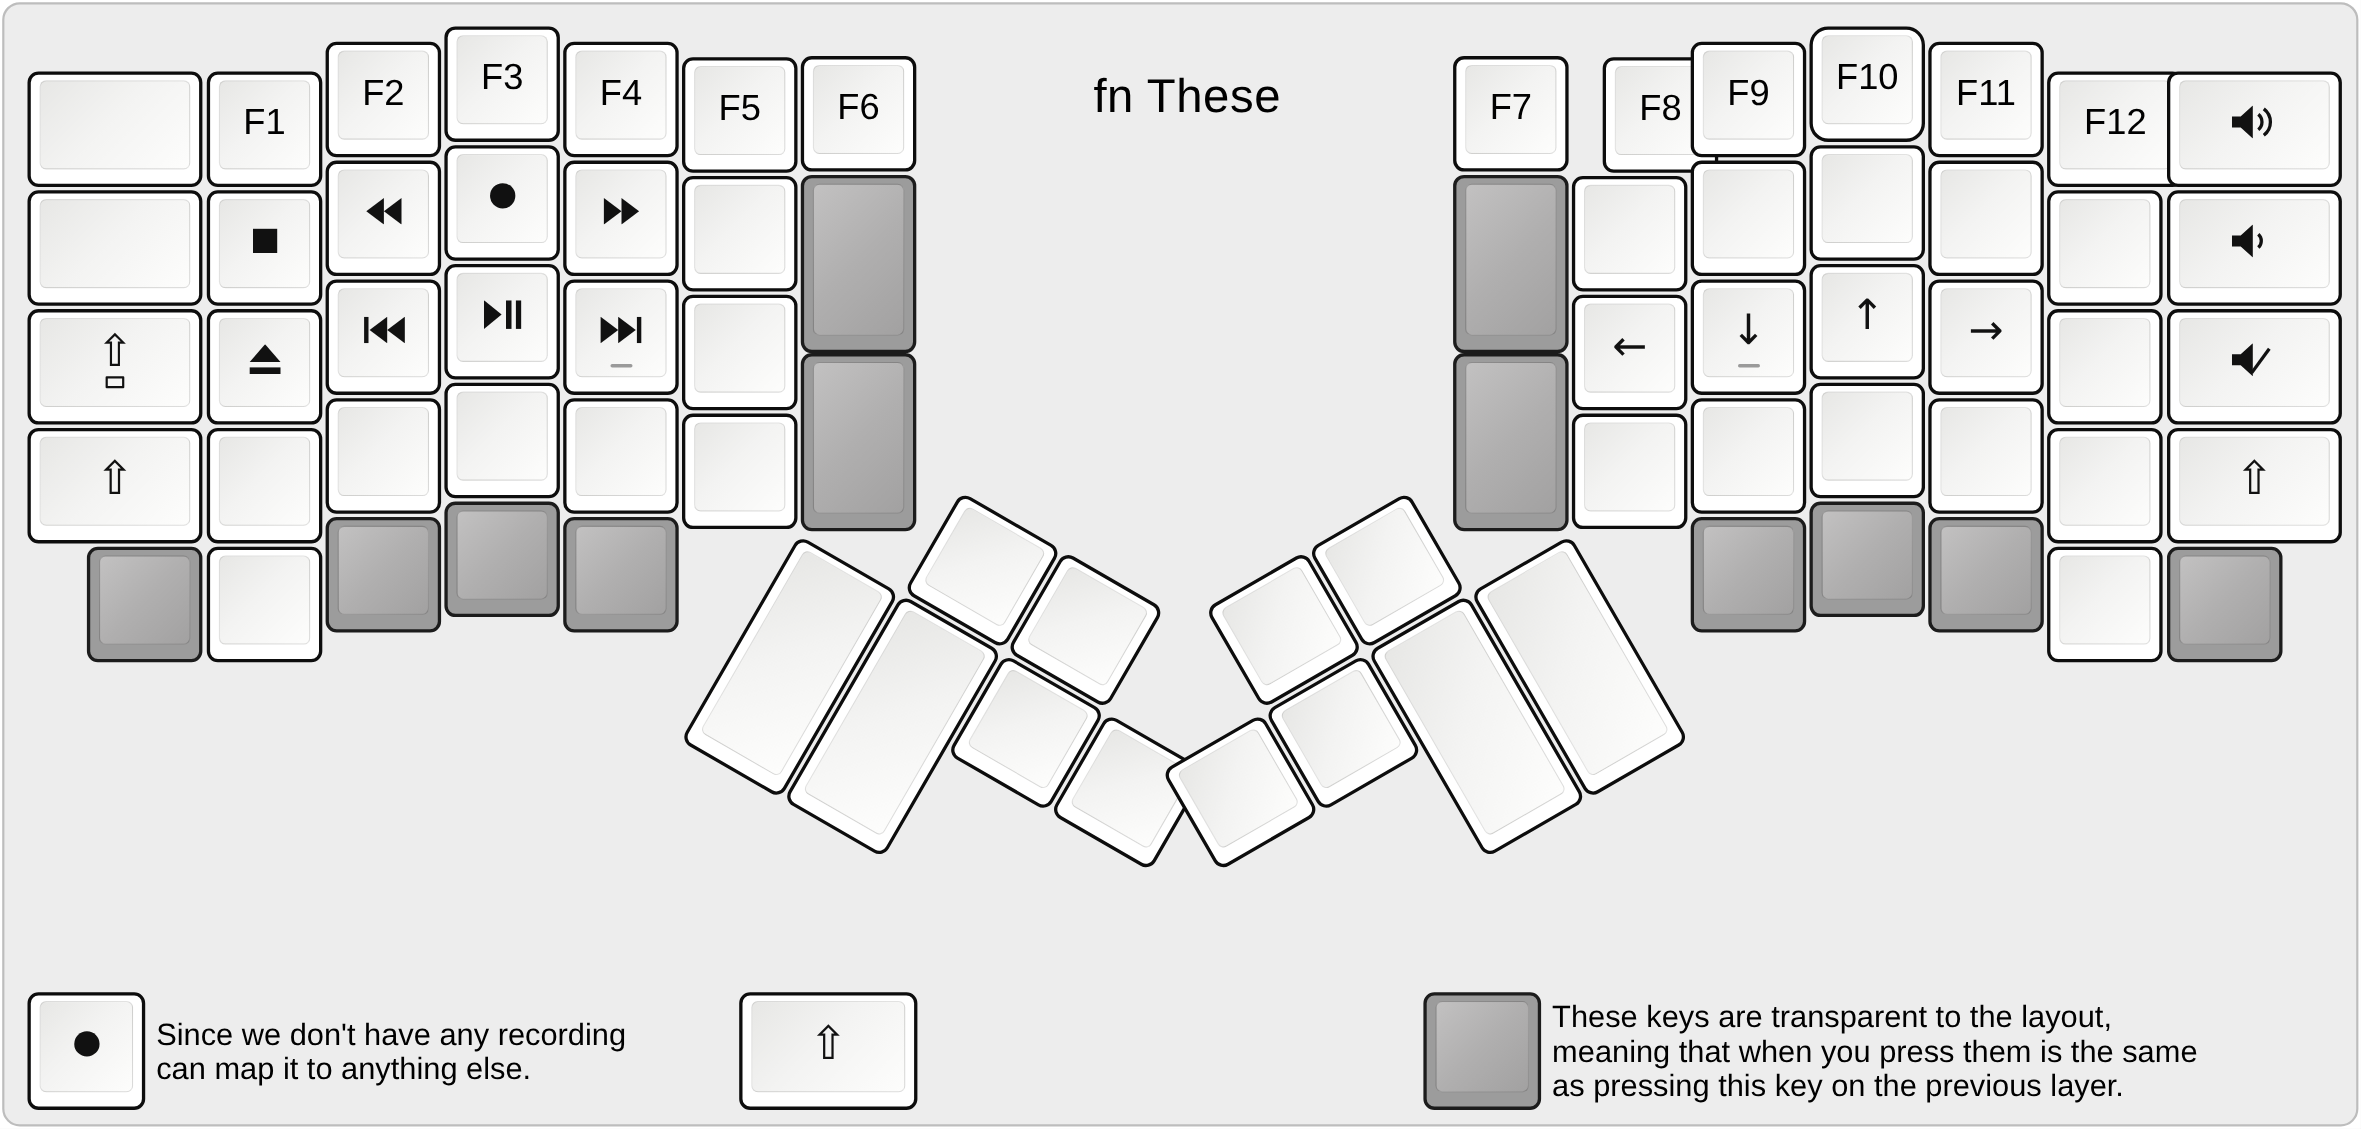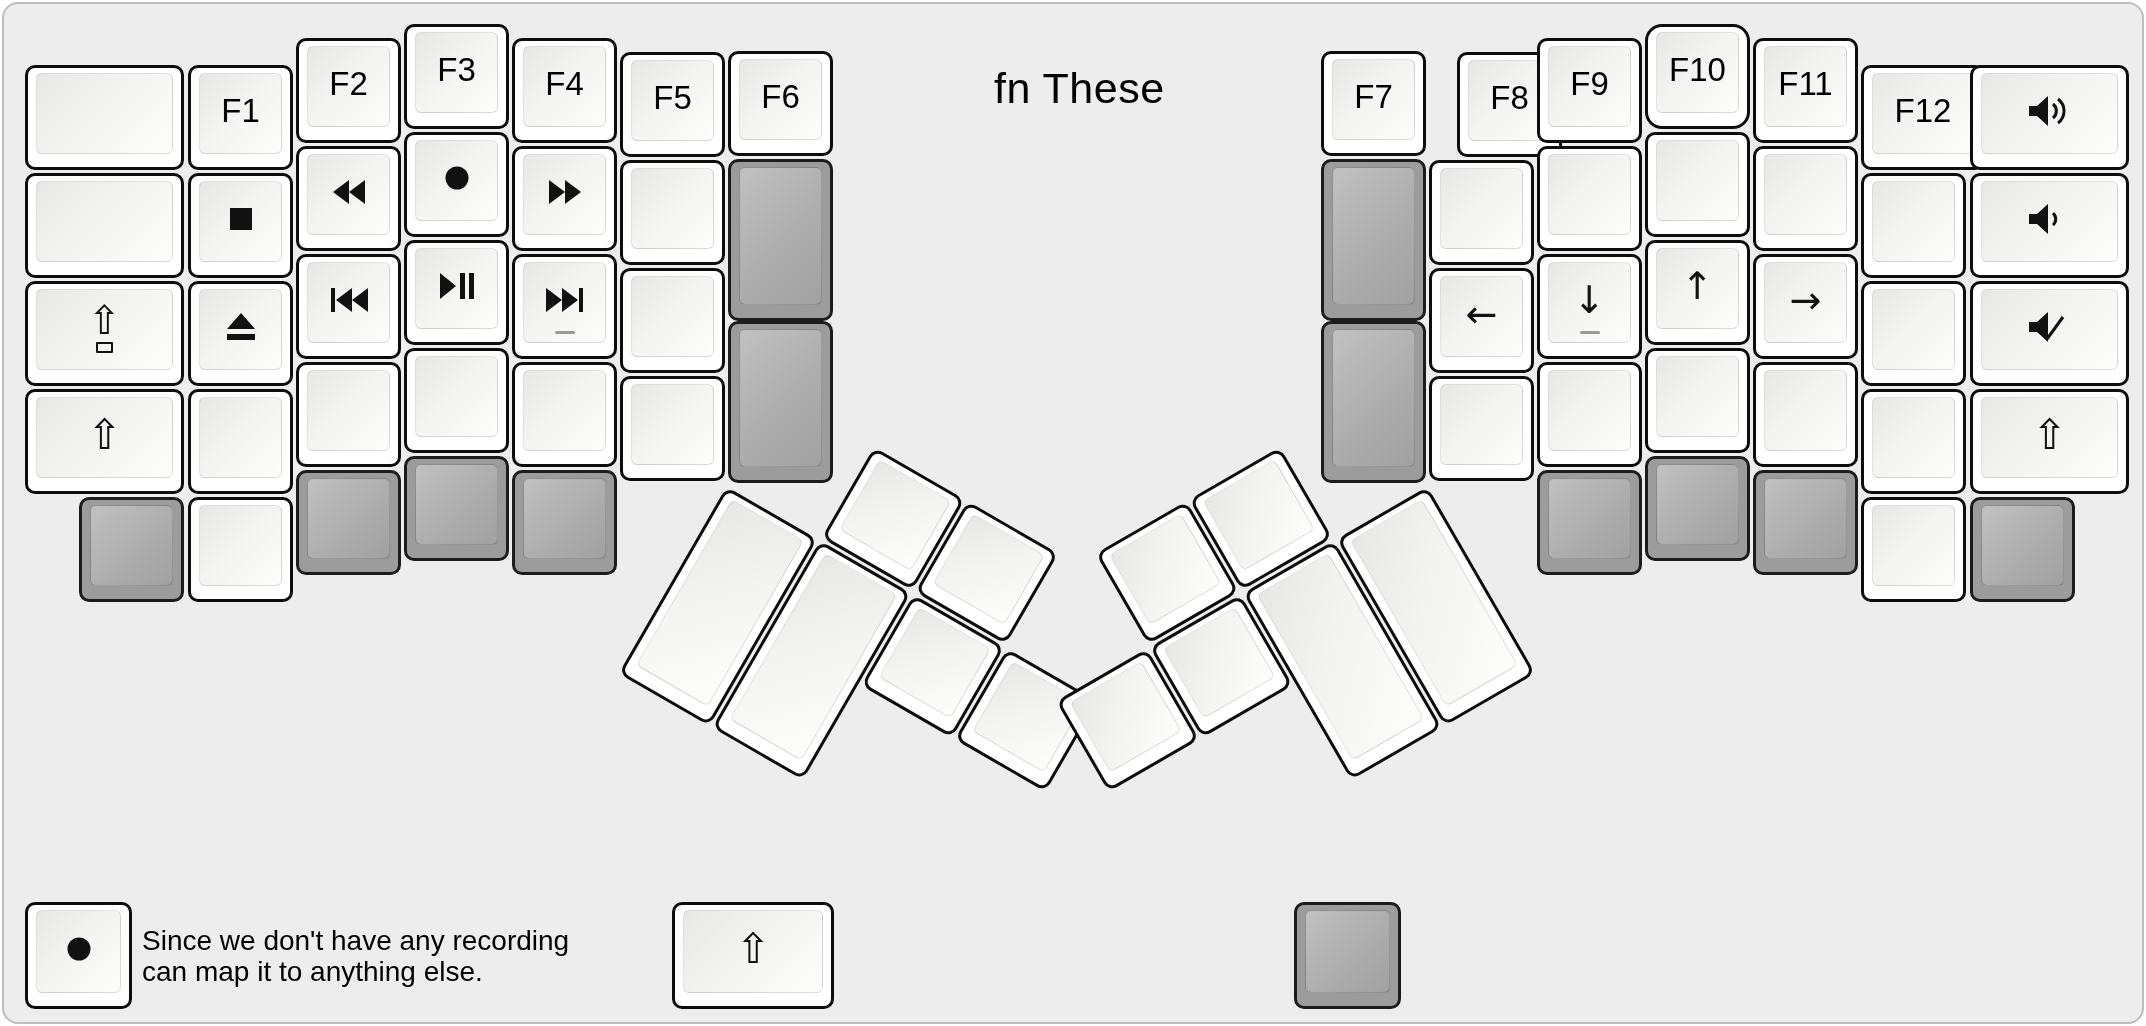--- a/index.html
+++ b/index.html
@@ -423,15 +423,20 @@
             </div>
           </div>
         </div>
       </div>
       <div class="legend-item" style="left: 1290px; top: 898px;">
         <div class="legend-keybox" style="width: 107px; height: 107px;">
           <div class="key gray" style="left: 0px; top: 0px; width: 107px; height: 107px;">
             <div class="surface"></div>
           </div>
         </div>
+        <div class="legend-text">
+          <div>These keys are transparent to the layout,</div>
+          <div>meaning that when you press them is the same</div>
+          <div>as pressing this key on the previous layer.</div>
+        </div>
       </div>
     </div>
 </div>
 
 </body></html>

